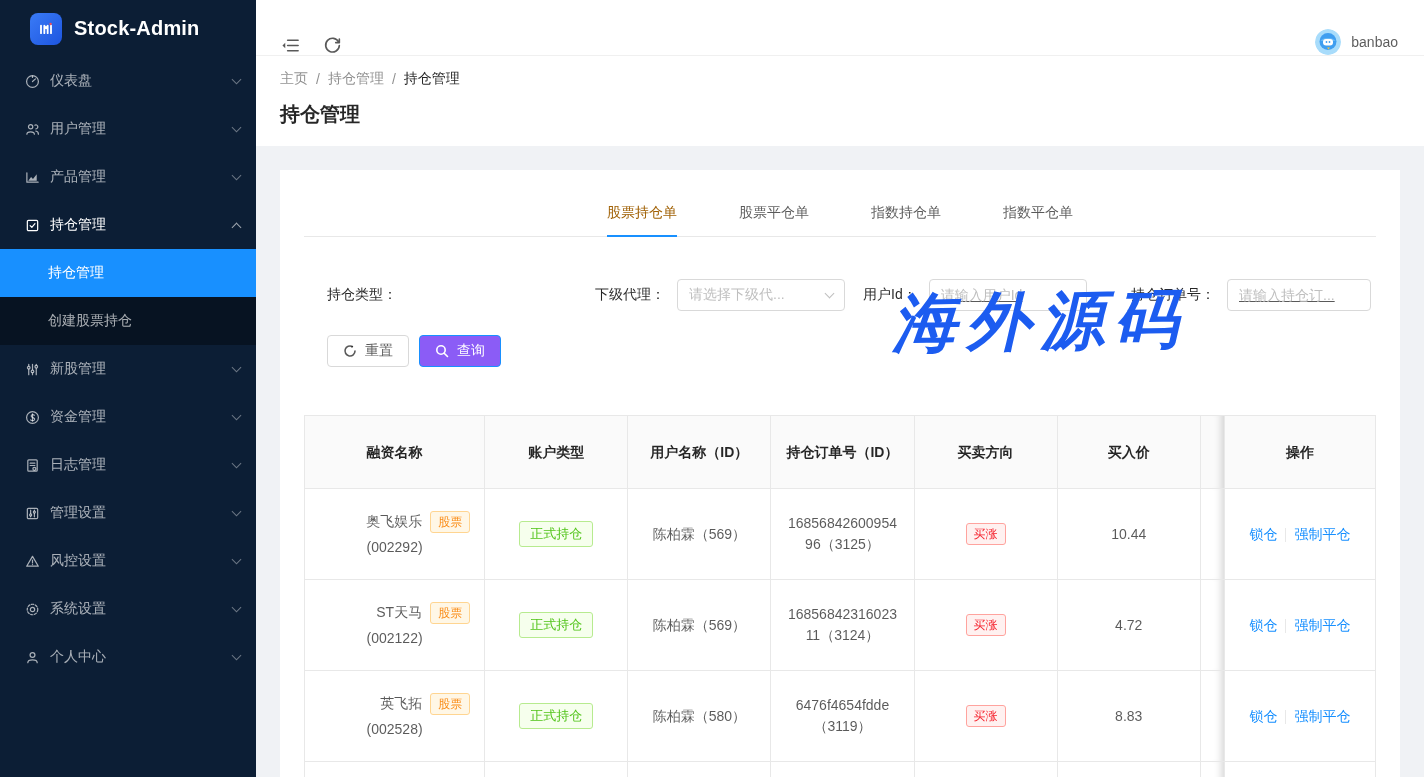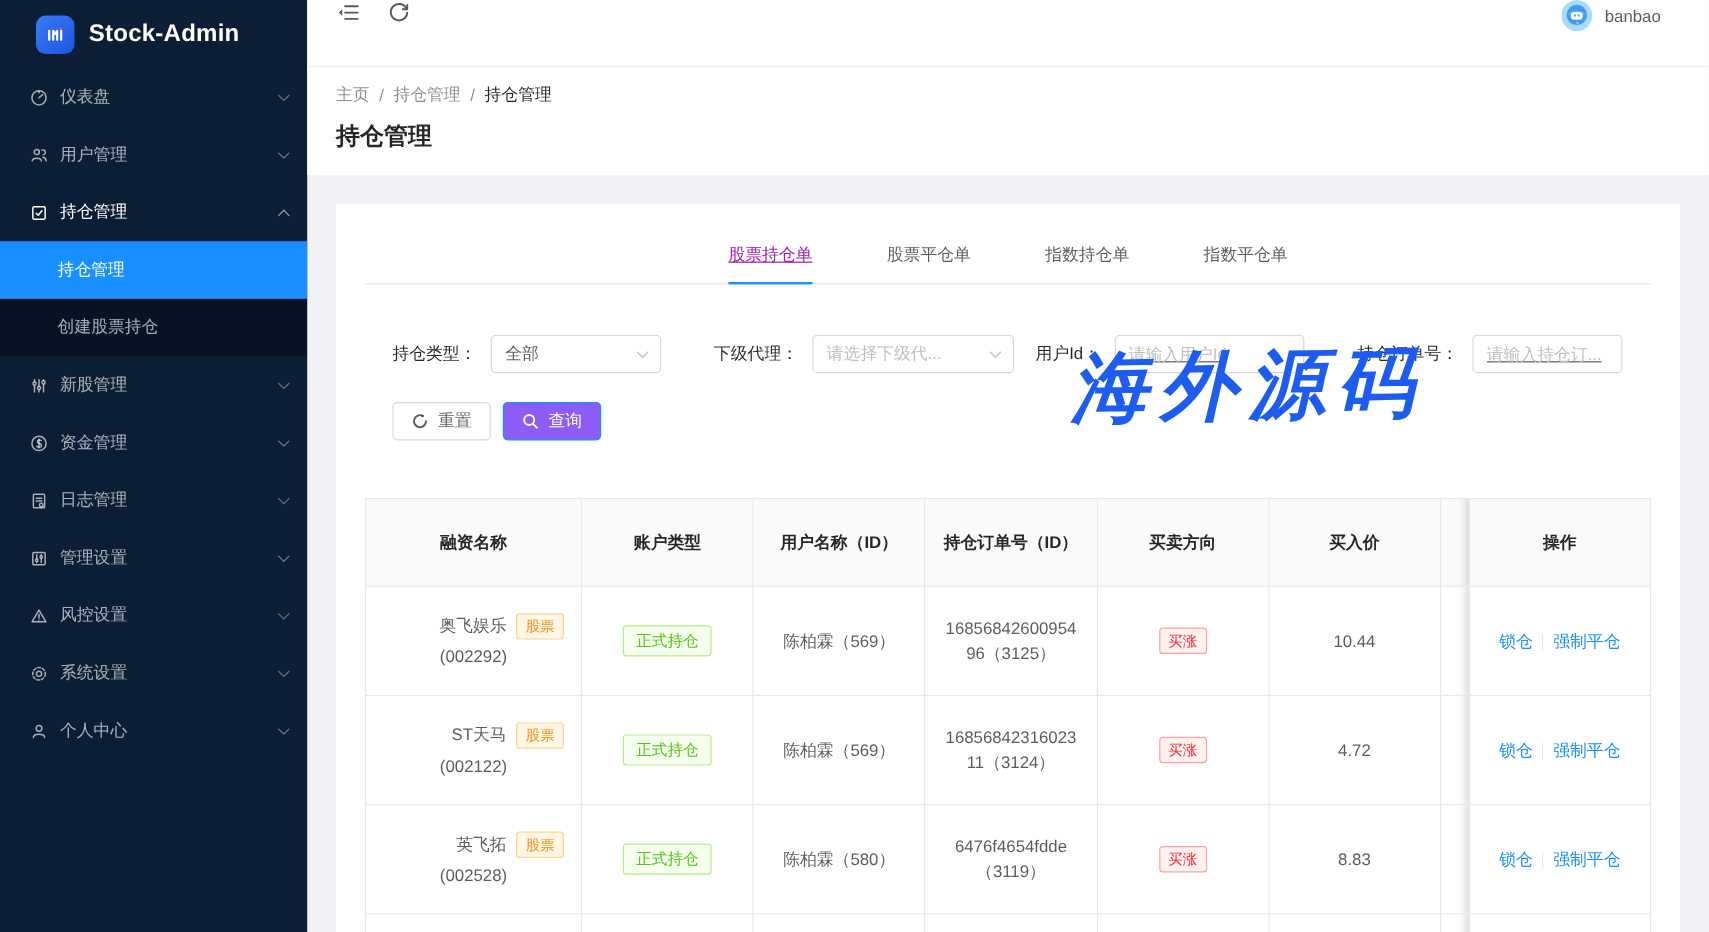--- a/index.html
+++ b/index.html
@@ -20,54 +20,54 @@
   .submenu { background:#071322; }
   .submenu .menu-item { padding-left:48px; }
   .submenu .menu-item.active { background:#1890ff; color:#fff; }
   .mi-icon { width:16px; height:16px; display:flex; align-items:center; justify-content:center; }
   .mi-icon svg { width:15px; height:15px; stroke:currentColor; fill:none; stroke-width:1.3; stroke-linecap:round; stroke-linejoin:round; }
   .chev { display:inline-block; width:7px; height:7px; border-right:1.2px solid currentColor; border-bottom:1.2px solid currentColor; transform:rotate(45deg); opacity:.6; margin-top:-3px; }
   .chev.up { transform:rotate(-135deg); margin-top:4px; }
 
   
   .main { flex:1; display:flex; flex-direction:column; min-width:0; }
-  .navbar { height:56px; background:#fff; display:flex; align-items:flex-start; justify-content:space-between;
-    padding:0 40px 0 24px; border-bottom:1px solid #f0f0f0; }
+  .navbar { height:56px; background:#fff; display:flex; align-items:flex-end; justify-content:space-between;
+    padding:0 26px 0 24px; border-bottom:1px solid #f0f0f0; }
   .nav-left { display:flex; align-items:center; gap:22px; color:#595959; }
   .nav-ic { width:20px; height:20px; cursor:pointer; display:flex; align-items:center; justify-content:center; }
   .nav-ic svg { width:19px; height:19px; stroke:#595959; fill:none; stroke-width:1.7; stroke-linecap:round; stroke-linejoin:round; }
   .nav-right { display:flex; align-items:center; gap:10px; cursor:pointer; color:rgba(0,0,0,.65); }
   .avatar { width:26px; height:26px; border-radius:50%; overflow:hidden; display:block; }
 
   .page-header { background:#fff; padding:14px 24px 18px; }
   .breadcrumb { font-size:14px; color:rgba(0,0,0,.45); margin-bottom:12px; display:flex; gap:8px; align-items:center; }
   .breadcrumb .crumb-link { cursor:pointer; }
   .breadcrumb .current { color:rgba(0,0,0,.85); }
   .page-title { font-size:20px; font-weight:600; color:rgba(0,0,0,.85); line-height:28px; }
 
   .content { flex:1; padding:24px; min-height:0; }
   .card { background:#fff; padding:24px; position:relative; min-height:620px; }
 
   
   .tabs { display:flex; justify-content:center; gap:62px; border-bottom:1px solid #e8e8e8; }
   .tab { padding:10px 0 13px; cursor:pointer; color:rgba(0,0,0,.65); margin-bottom:-1px; }
-  .tab.active { color:#a21caf; font-weight:500; border-bottom:2px solid #1890ff;text-decoration:underline; }
+  .tab.active { color:#a16207; font-weight:500; border-bottom:2px solid #1890ff; }
 
   
   .filters { display:flex; margin-top:42px; padding-left:23px; }
   .fgroup { width:268px; display:flex; align-items:center; flex-shrink:0; }
   .flabel { color:rgba(0,0,0,.85); white-space:nowrap; margin-right:12px; }
   .control { height:32px; border:1px solid #d9d9d9; border-radius:4px; background:#fff;
     display:flex; align-items:center; padding:0 11px; font-size:14px; cursor:pointer; }
   .control .val { color:rgba(0,0,0,.65); }
   .control .ph { color:#bfbfbf; overflow:hidden; white-space:nowrap; }
   .sel-caret { margin-left:auto; width:7px; height:7px; border-right:1.2px solid #bfbfbf; border-bottom:1.2px solid #bfbfbf; transform:rotate(45deg); margin-top:-4px; }
   input.control { cursor:text; padding:12px 11px; color:rgba(0,0,0,.65); outline:none;text-decoration:underline; }
   input.control::placeholder { color:#bfbfbf; }
-  .w142 { width:142px; } .w140 { width:168px; } .w158 { width:158px; } .w125 { width:125px; }
+  .w142 { width:142px; } .w140 { width:168px; } .w158 { width:158px; } .w125 { width:144px; }
 
   .btn-row { display:flex; gap:10px; margin-top:24px; padding-left:23px; }
   .btn { height:32px; padding:0 15px; border-radius:4px; border:1px solid #d9d9d9; background:#fff;
     color:rgba(0,0,0,.65); display:inline-flex; align-items:center; gap:8px; font-size:14px; cursor:pointer; }
   .btn svg { width:14px; height:14px; stroke:currentColor; fill:none; stroke-width:1.6; stroke-linecap:round; }
   .btn-primary { background:#8b5cf6; border-color:#1890ff; color:#fff; }
 
   
   .watermark { position:absolute; left:612px; top:108px; z-index:5; pointer-events:none;
     font-size:64px; font-weight:900; font-style:italic; letter-spacing:10px; color:#1c5cf0;
@@ -128,20 +128,30 @@
             <svg viewBox="0 0 16 16">
               <circle cx="6" cy="5" r="2.3"></circle>
               <path d="M2 13 c0-3.4 8-3.4 8 0"></path>
               <path d="M10.5 3.4 a2.1 2.1 0 1 1 1.2 3.9"></path>
               <path d="M11.5 9.6 c2 .4 2.8 1.6 2.8 3.4"></path>
             </svg>
           </span>
         <span class="mi-label">用户管理</span>
         <span class="chev"></span>
       </div>
+      <div class="menu-item">
+        <span class="mi-icon">
+            <svg viewBox="0 0 16 16">
+              <path d="M2 3 V13 H14"></path>
+              <path d="M3.5 11.5 L6.5 7.5 L8.5 9.5 L12.5 4.5 V11.5 Z" fill="currentColor" stroke="none"></path>
+            </svg>
+          </span>
+        <span class="mi-label">产品管理</span>
+        <span class="chev"></span>
+      </div>
       <div class="menu-item open">
         <span class="mi-icon">
             <svg viewBox="0 0 16 16">
               <rect x="2.5" y="2.5" width="11" height="11" rx="1.2"></rect>
               <path d="M5.5 8.2 L7.3 10 L10.6 6"></path>
             </svg>
           </span>
         <span class="mi-label">持仓管理</span>
         <span class="chev up"></span>
       </div>
@@ -283,24 +293,20 @@
         <div class="tabs">
           <div class="tab active">股票持仓单</div>
           <div class="tab">股票平仓单</div>
           <div class="tab">指数持仓单</div>
           <div class="tab">指数平仓单</div>
         </div>
 
         <div class="filters">
           <div class="fgroup">
             <span class="flabel">持仓类型：</span>
-            <div class="control w142">
-              <span class="val">全部</span>
-              <span class="sel-caret"></span>
-            </div>
           </div>
           <div class="fgroup">
             <span class="flabel">下级代理：</span>
             <div class="control w140">
               <span class="ph">请选择下级代...</span>
               <span class="sel-caret"></span>
             </div>
           </div>
           <div class="fgroup">
             <span class="flabel">用户Id：</span>

